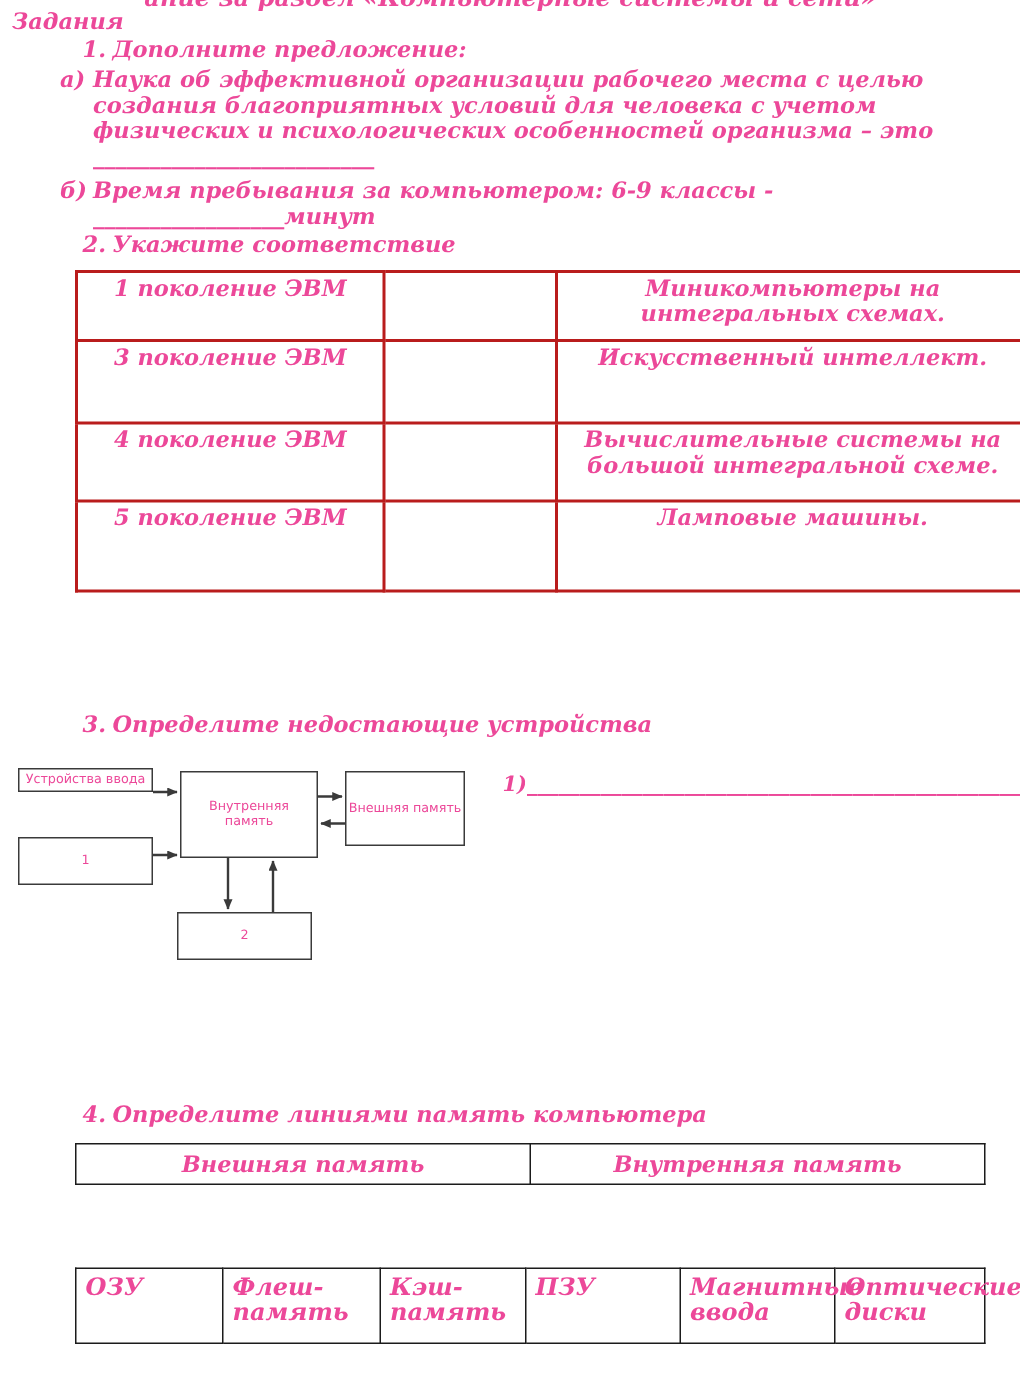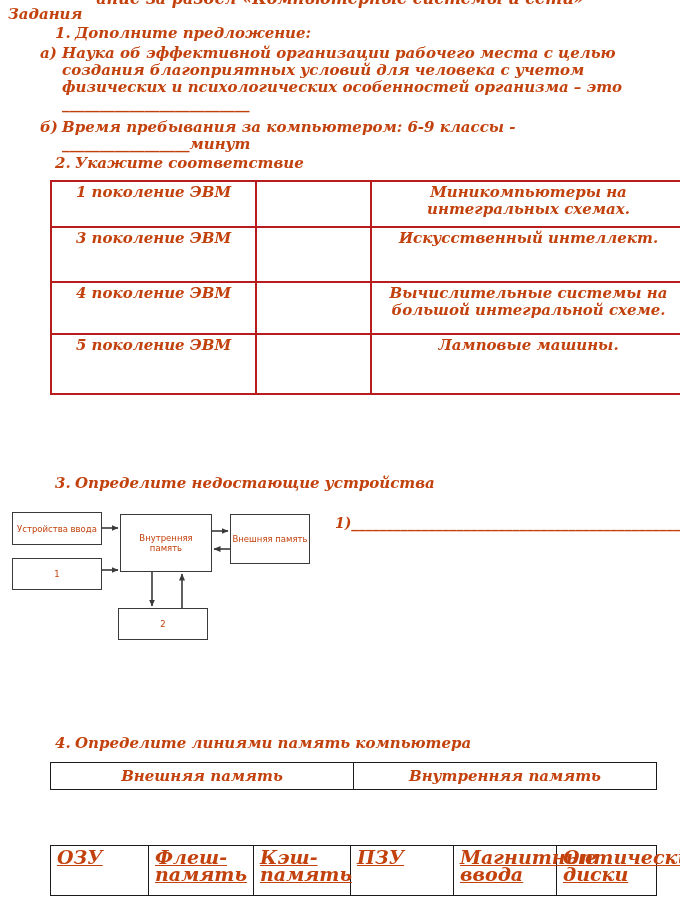--- a/index.html
+++ b/index.html
@@ -1,19 +1,19 @@
 <!DOCTYPE html>
 <html><head>
 <meta charset="utf-8">
 <style>
   * { margin:0; padding:0; box-sizing:border-box; }
   html,body { background:#fff; }
   .page {
     position:relative; width:680px; height:917px; margin:0 auto;
-    background:#fff; overflow:hidden; color:#c2410c;
+    background:#fff; overflow:hidden; color:#ec4899;
     font-family:"DejaVu Serif", serif; font-style:italic; font-weight:bold;
     font-size:15px; line-height:17px;
   }
   
   .header-clip {
     position:absolute; top:-10px; left:0; width:100%;
     text-align:center; font-size:16px; font-weight:bold;
   }
   .doc-title { position:absolute; top:6px; left:8px; font-size:15px; }
 
@@ -32,34 +32,34 @@
   .t2 tr.r4 td { height:60px; }
 
   
   .diagram { position:absolute; top:503px; left:0; width:680px; height:150px; }
   .dbox {
     position:absolute; border:1.6px solid #3a3a3a; background:#fff;
     font-family:"DejaVu Sans", sans-serif; font-style:normal; font-weight:normal;
     font-size:8.5px; line-height:10px; display:flex; align-items:center; justify-content:center;
     text-align:center; padding:1px;
   }
-  .b-input    { left:12px;  top:9px;   width:90px; height:33px; }
+  .b-input    { left:12px;  top:9px;   width:90px; height:16px; }
   .b-missing1 { left:12px;  top:55px;  width:90px; height:32px; }
   .b-internal { left:120px; top:11px;  width:92px; height:58px; }
   .b-external { left:230px; top:11px;  width:80px; height:50px; }
   .b-missing2 { left:118px; top:105px; width:90px; height:32px; }
   .arrows { position:absolute; top:0; left:0; }
   .answer { position:absolute; left:335px; font-size:14px; white-space:nowrap; }
   .answer.a1 { top:12px; } .answer.a2 { top:52px; }
 
   
   .t4h { border-collapse:collapse; table-layout:fixed; width:607px; margin-left:50px; }
   .t4h td { border:1.6px solid #1b1b1b; height:27px; text-align:center; vertical-align:middle; }
   .t4c { border-collapse:collapse; table-layout:fixed; width:607px; margin-left:50px; }
-  .t4c td { border:1.6px solid #1b1b1b; height:50px; vertical-align:top; text-align:left; padding:3px 6px; font-size:19px; line-height:17px;text-decoration:underline; }
+  .t4c td { border:1.6px solid #1b1b1b; height:50px; vertical-align:top; text-align:left; padding:3px 6px; font-size:16px; line-height:17px; }
 </style>
 </head>
 <body>
 
 <div class="page">
 
   <div class="header-clip">ание за раздел «Компьютерные системы и сети»</div>
   <div class="doc-title">Задания</div>
 
   <div class="block" style="top:25px;">

